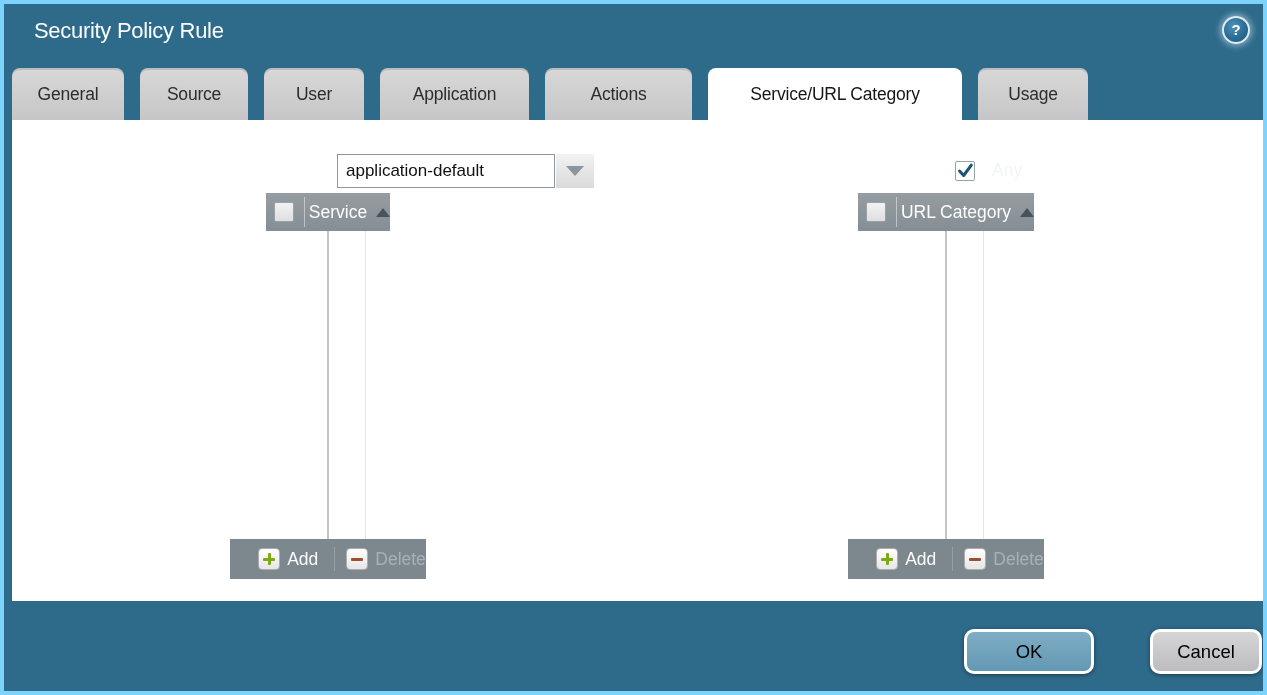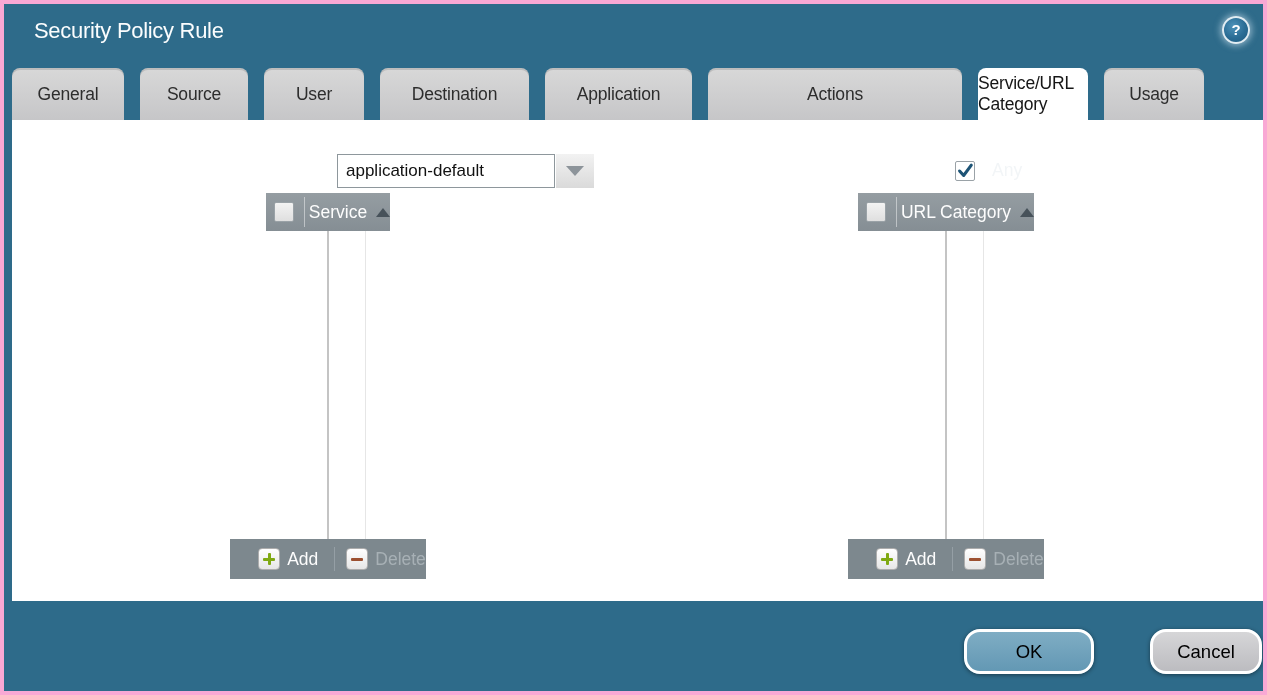--- a/index.html
+++ b/index.html
@@ -1,19 +1,19 @@
 <!DOCTYPE html>
 <html><head>
 <meta charset="utf-8">
 <style>
   html,body{margin:0;padding:0;background:#222;}
   *{box-sizing:border-box;font-family:"Liberation Sans","DejaVu Sans",sans-serif;}
   .frame{
     position:relative;width:1267px;height:695px;
-    background:#2e6b8a;border:4px solid #f9a8d4;overflow:hidden;
+    background:#2e6b8a;border:4px solid #7dd3fc;overflow:hidden;
   }
   
   .title{
     position:absolute;left:30px;top:14px;
     font-size:22px;color:#fbfdfe;letter-spacing:-0.3px;
   }
   .help{
     position:absolute;left:1218px;top:12px;width:28px;height:28px;border-radius:50%;
     background:radial-gradient(circle at 40% 35%, #4e93ba 0%, #2a6c94 55%, #1c5a80 100%);
     border:2px solid rgba(235,243,248,0.95);
@@ -86,21 +86,21 @@
   .ticon .h,.ticon .v{position:absolute;background:#7fa912;border-radius:1px;}
   .ticon .h{left:4px;top:8.5px;width:12px;height:3.5px;}
   .ticon .v{left:8.5px;top:4px;width:3.5px;height:12px;}
   .ticon.minus .h{background:#9c5030;}
   .toolbtn .tlabel{color:#fdfdfd;font-size:17.5px;margin-left:7px;}
   .toolbtn.disabled{cursor:default;}
   .toolbtn.disabled .tlabel{color:#a7b0b5;}
   .vsep{width:1px;height:24px;background:#959fa5;margin:0 11px 0 16px;}
   
   .btn{
-    position:absolute;top:625px;height:45px;border-radius:16px;
+    position:absolute;top:625px;height:45px;border-radius:10px;
     border:3px solid #ffffff;font-size:18.5px;color:#000;
     display:flex;align-items:center;justify-content:center;cursor:pointer;
     box-shadow:0 1px 4px rgba(0,0,0,0.45);
   }
   .btn.ok{left:960px;width:130px;background:linear-gradient(#7fadc4,#6398b4);}
   .btn.cancel{left:1102px;width:112px;background:linear-gradient(#d6d6d8,#bcbcc0);margin-left:44px;}
 </style>
 </head>
 <body>
 
@@ -108,21 +108,20 @@
 
   <div class="title">Security Policy Rule</div>
   <div class="help">
     <span>?</span>
   </div>
 
   <div class="tabbar">
     <div class="tab">General</div>
     <div class="tab">Source</div>
     <div class="tab">User</div>
-    <div class="tab">Destination</div>
     <div class="tab">Application</div>
     <div class="tab">Actions</div>
     <div class="tab active">Service/URL Category</div>
     <div class="tab">Usage</div>
   </div>
 
   <div class="content">
 
     <div class="panel left">
       <div class="ptoolbar">

